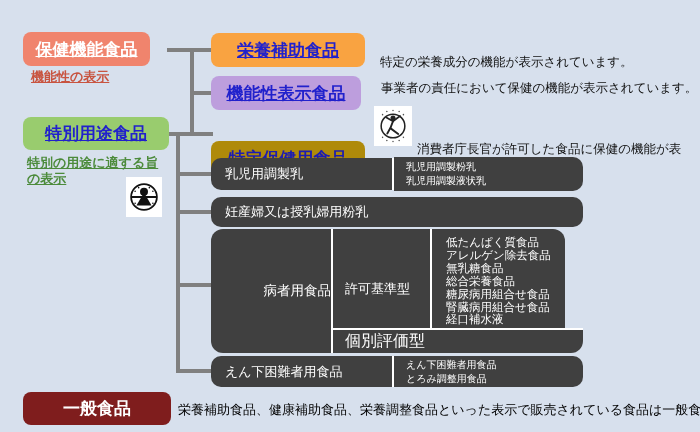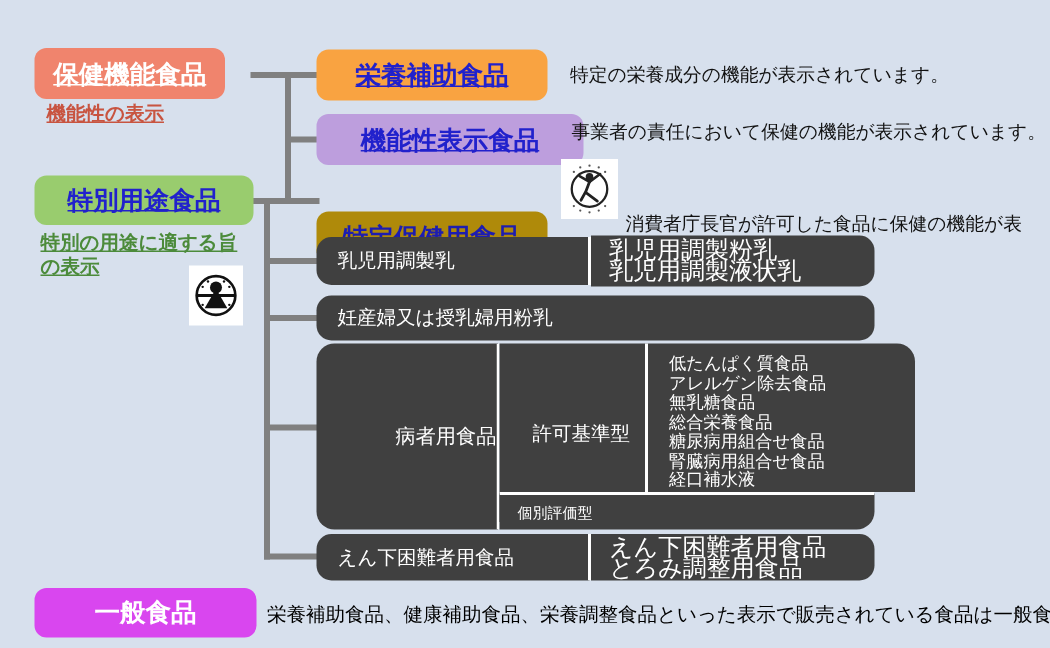--- a/index.html
+++ b/index.html
@@ -14,35 +14,35 @@
   .box{
     position:absolute;display:flex;align-items:center;justify-content:center;
     border-radius:8px;font-weight:bold;font-size:17px;
     text-decoration:underline;white-space:nowrap;
   }
   .box-salmon{background:#F0846D;color:#FFFFFF;}
   .box-orange{background:#F9A341;color:#2121CC;}
   .box-purple{background:#BD9EDD;color:#2121CC;}
   .box-gold{background:#AF8A0A;color:#1D1DB0;margin-top:24px;}
   .box-green{background:#99CC6E;color:#2121CC;}
-  .box-gray{background:#d946ef;color:#FFFFFF;text-decoration:none;}
+  .box-gray{background:#7f1d1d;color:#FFFFFF;text-decoration:none;}
   .note{
     position:absolute;font-size:13px;font-weight:bold;
     text-decoration:underline;line-height:16px;
   }
   .note-red{color:#C85440;}
   .note-green{color:#4C8B3B;}
   .desc{position:absolute;font-size:12.5px;color:#111;line-height:16px;white-space:nowrap;}
   .desc.wrap{white-space:normal;}
   .grow{
     position:absolute;background:#404040;color:#FFFFFF;
     display:flex;align-items:center;font-size:13px;
   }
   .grow .pad{padding-left:14px;}
-  .grow-sm{font-size:16px;line-height:14px;}
+  .grow-sm{font-size:10px;line-height:14px;}
   .gap-r{border-right:2px solid #FFFFFF;}
   .gap-t{border-top:2px solid #FFFFFF;}
   .list{display:block;padding:7px 0 0 14px;font-size:11.5px;line-height:12.9px;}
   .mark{position:absolute;background:#FFFFFF;display:flex;align-items:center;justify-content:center;}
   .bottom-text{position:absolute;font-size:13px;color:#000;white-space:nowrap;}
 </style>
 </head>
 <body>
 
 <div class="canvas">
@@ -74,24 +74,24 @@
       <circle cx="24" cy="8.5" r="0.9" fill="#111"></circle>
         <circle cx="28" cy="12.5" r="0.9" fill="#111"></circle>
       <circle cx="8" cy="26" r="0.9" fill="#111"></circle>
         <circle cx="28" cy="26" r="0.9" fill="#111"></circle>
     </svg>
   </div>
 
   <div class="box box-gray" style="left:23px;top:392px;width:148px;height:33px;">一般食品</div>
 
   <div class="box box-orange" style="left:211px;top:33px;width:154px;height:34px;">栄養補助食品</div>
-  <div class="box box-purple" style="left:211px;top:76px;width:178px;height:34px;">機能性表示食品</div>
+  <div class="box box-purple" style="left:211px;top:76px;width:150px;height:34px;">機能性表示食品</div>
   <div class="box box-gold" style="left:211px;top:117px;width:154px;height:34px;">特定保健用食品</div>
 
-  <div class="desc" style="left:380px;top:42px;">特定の栄養成分の機能が表示されています。</div>
+  <div class="desc" style="left:380px;top:54px;">特定の栄養成分の機能が表示されています。</div>
   <div class="desc" style="left:381px;top:80px;">事業者の責任において保健の機能が表示されています。</div>
   <div class="desc wrap" style="left:417px;top:112px;width:272px;margin-top:29px;">消費者庁長官が許可した食品に保健の機能が表示されています。</div>
 
   <div class="mark" style="left:374px;top:106px;width:38px;height:40px;">
     <svg width="36" height="38" viewBox="0 0 38 38">
       <circle cx="19" cy="19" r="12.5" fill="none" stroke="#222" stroke-width="1.6"></circle>
       <circle cx="19" cy="10.5" r="2.7" fill="#222"></circle>
       <path d="M19 14 L12 10" stroke="#222" stroke-width="1.8" stroke-linecap="round" fill="none"></path>
       <path d="M19 14 L26.5 8.5" stroke="#222" stroke-width="1.8" stroke-linecap="round" fill="none"></path>
       <path d="M19 14 C17.5 19 15.5 23 13 27" stroke="#222" stroke-width="2" stroke-linecap="round" fill="none"></path>
@@ -119,33 +119,33 @@
     </div>
   </div>
 
   <div class="grow" style="left:211px;top:197px;width:372px;height:30px;border-radius:10px;">
     <span class="pad">妊産婦又は授乳婦用粉乳</span>
   </div>
 
   <div class="grow gap-r" style="left:211px;top:229px;width:122px;height:124px;border-radius:12px 0 0 12px;justify-content:flex-end;font-size:13.5px;">
     <span>病者用食品</span>
   </div>
-  <div class="grow gap-r" style="left:333px;top:229px;width:99px;height:119px;justify-content:center;">
+  <div class="grow gap-r" style="left:333px;top:229px;width:99px;height:119px;">
     <span style="padding-left:12px;">許可基準型</span>
   </div>
-  <div class="grow list" style="left:432px;top:229px;width:178px;height:99px;border-radius:0 12px 0 0;">
+  <div class="grow list" style="left:432px;top:229px;width:133px;height:99px;border-radius:0 12px 0 0;">
     <div>低たんぱく質食品</div>
     <div>アレルゲン除去食品</div>
     <div>無乳糖食品</div>
     <div>総合栄養食品</div>
     <div>糖尿病用組合せ食品</div>
     <div>腎臓病用組合せ食品</div>
     <div>経口補水液</div>
   </div>
-  <div class="grow gap-t" style="left:333px;top:328px;width:250px;height:25px;border-radius:0 0 12px 0;font-size:10px;">
+  <div class="grow gap-t" style="left:333px;top:328px;width:250px;height:25px;border-radius:0 0 12px 0;font-size:16px;">
     <span style="padding-left:12px;">個別評価型</span>
   </div>
 
   <div class="grow gap-r" style="left:211px;top:356px;width:183px;height:31px;border-radius:10px 0 0 10px;">
     <span class="pad">えん下困難者用食品</span>
   </div>
   <div class="grow grow-sm" style="left:394px;top:356px;width:189px;height:31px;border-radius:0 10px 10px 0;">
     <div style="padding-left:12px;">
       <div>えん下困難者用食品</div>
       <div>とろみ調整用食品</div>

